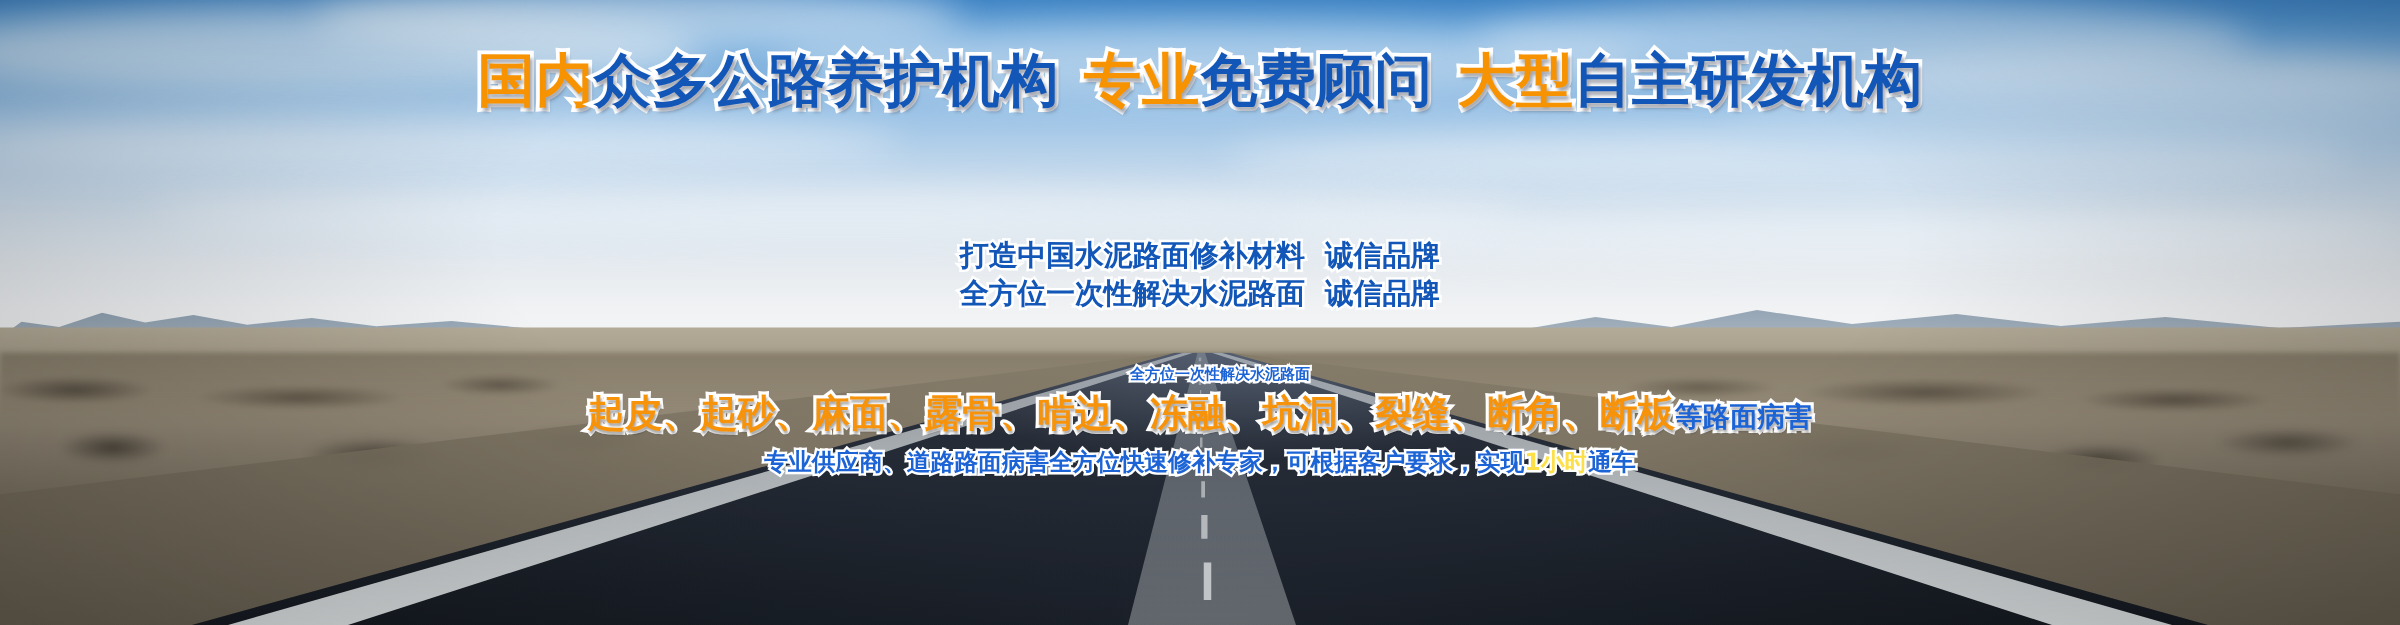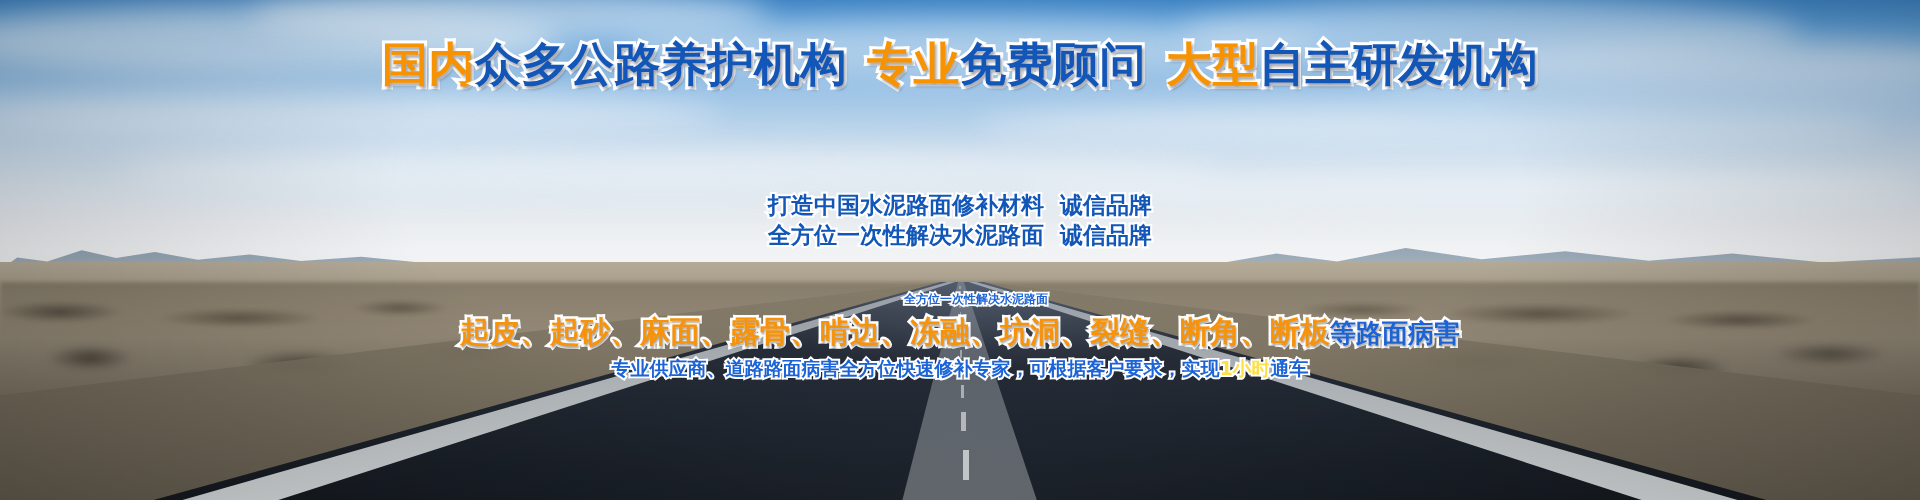--- a/index.html
+++ b/index.html
@@ -235,21 +235,21 @@
     color:#f7930a;
     -webkit-text-stroke:5px #ffffff;
     paint-order:stroke fill;
     text-shadow:1px 2px 2px rgba(0,0,0,.35);
   }
   .lb-b{
     color:#1c63d6;
     -webkit-text-stroke:5px #ffffff;
     paint-order:stroke fill;
     text-shadow:1px 2px 2px rgba(0,0,0,.35);
-    font-size:26px;
+    font-size:22px;
   }
   .lb-tail{
     display:block;
     font-weight:700;
     font-size:19px;
     line-height:26px;
     color:#1c63d6;
     -webkit-text-stroke:3.8px #ffffff;
     paint-order:stroke fill;
     margin-top:2px;

